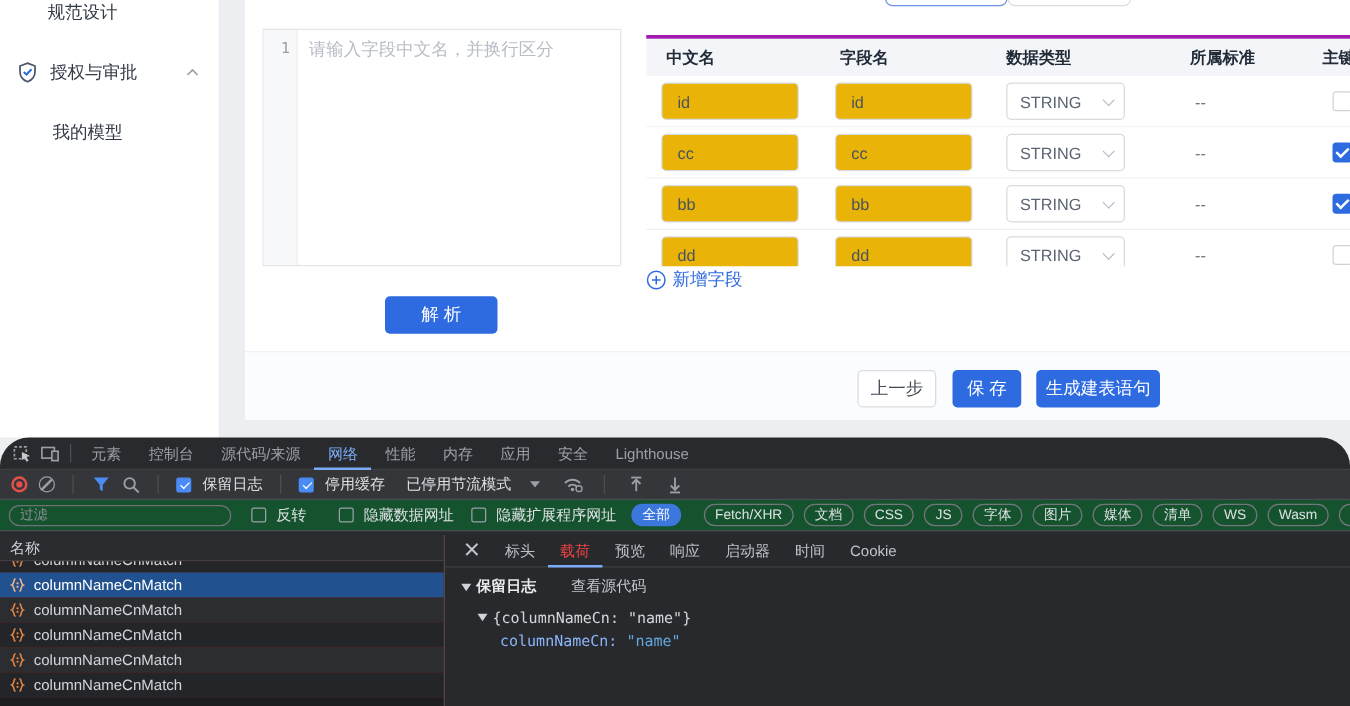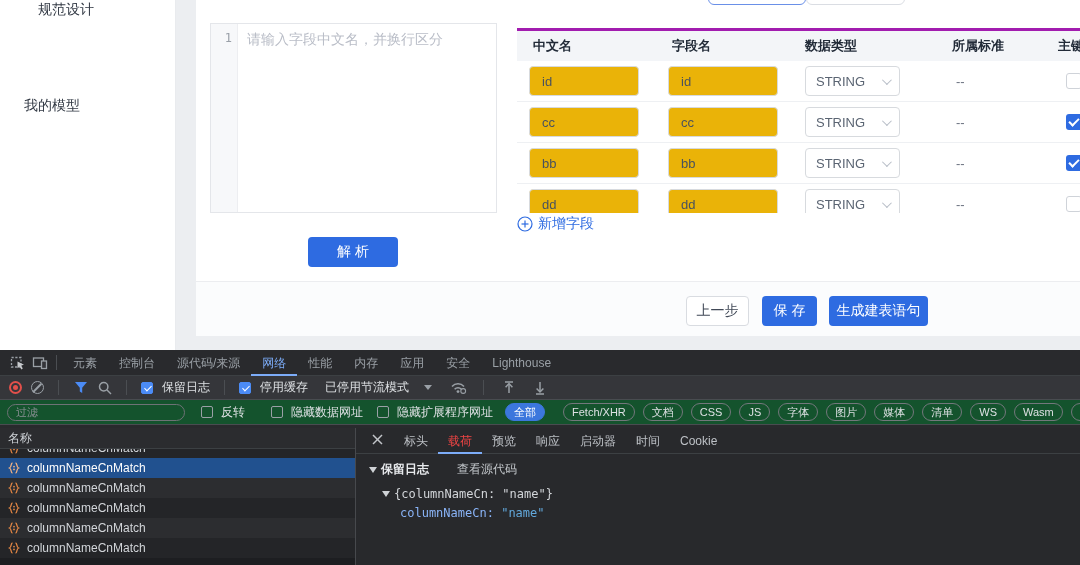--- a/index.html
+++ b/index.html
@@ -6,21 +6,21 @@
   body { font-family:"Liberation Sans", sans-serif; }
   .stage { position:relative; width:1080px; height:565px; background:#eceef1; overflow:hidden; }
 
   
   .sidebar { position:absolute; left:0; top:0; width:176px; height:350px; background:#fff; border-right:1px solid #e9ebee; }
   .sb-top { position:absolute; left:38px; top:1px; font-size:14px; color:#333a45; }
   .sb-group { position:absolute; left:0; top:44px; width:176px; height:28px; display:flex; align-items:center; }
   .sb-group .shield { margin-left:13px; display:flex; }
   .sb-group .lbl { margin-left:9px; font-size:14px; color:#333a45; }
   .sb-group .caret { position:absolute; right:17px; display:flex; }
-  .sb-sub { position:absolute; left:24px; top:97px; font-size:14px; color:#333a45; }
+  .sb-sub { position:absolute; left:42px; top:97px; font-size:14px; color:#333a45; }
 
   
   .card { position:absolute; left:196px; top:0; width:884px; height:336px; background:#fff; overflow:visible; }
   .seg { position:absolute; top:-25px; height:30px; background:#fff; }
   .seg1 { left:512px; width:98px; border:1px solid #6a90e8; border-radius:6px; }
   .seg2 { left:610px; width:99px; border:1px solid #dadde3; border-radius:6px; }
 
   .editor { position:absolute; left:14px; top:23px; width:287px; height:190px; border:1px solid #e4e6ea; display:flex; background:#fff; }
   .gutter { width:27px; background:#f7f8fa; border-right:1px solid #edeef1; text-align:right; padding:7px 5px 0 0; font-family:"DejaVu Sans Mono", monospace; font-size:12px; color:#9aa0a8; }
   .ed-body { padding:7px 9px; font-size:14px; color:#b9bdc7; }
@@ -47,21 +47,21 @@
 
   .add-field { position:absolute; left:321px; top:213px; height:22px; display:flex; align-items:center; gap:5px; color:#2e6be1; font-size:14px; cursor:pointer; }
 
   .card-divider { position:absolute; left:0; top:281px; width:884px; height:1px; background:#ecedf0; }
   .card-footer { position:absolute; left:0; top:282px; width:884px; height:54px; background:#fbfcfd; }
   .btn-prev { position:absolute; left:490px; top:14px; width:63px; height:30px; }
   .btn-save { position:absolute; left:566px; top:14px; width:55px; height:30px; }
   .btn-gen  { position:absolute; left:633px; top:14px; width:99px; height:30px; }
 
   
-  .devtools { position:absolute; left:0; top:350px; width:1080px; height:215px; background:#292a2d; font-size:12px; color:#c7cacd; }
+  .devtools { position:absolute; left:0; top:350px; width:1080px; height:215px; background:#292a2d; font-size:12px; color:#c7cacd;border-radius:23px; }
   .dt-tabbar { height:26px; border-bottom:1px solid #3c4043; display:flex; align-items:center; padding-left:7px; }
   .icon-btn { display:flex; align-items:center; justify-content:center; width:22px; height:22px; }
   .vdiv { width:1px; height:15px; background:#4b4e52; margin:0 5px; }
   .dt-tab { padding:0 11px; height:26px; line-height:27px; color:#9aa0a6; white-space:nowrap; cursor:pointer; }
   .dt-tab.active { color:#7cacf8; box-shadow:inset 0 -2px 0 #7cacf8; }
 
   .dt-toolbar { height:24px; background:#35363a; border-bottom:1px solid #494c50; display:flex; align-items:center; gap:9px; padding-left:9px; }
   .rec { width:13px; height:13px; border:2px solid #e2504b; border-radius:50%; position:relative; }
   .rec::after { content:""; position:absolute; left:2px; top:2px; width:5px; height:5px; background:#e2504b; border-radius:50%; }
   .clr { width:13px; height:13px; border:1.5px solid #9aa0a6; border-radius:50%; position:relative; }
@@ -103,20 +103,34 @@
   .pl-kv { margin:5px 0 0 31px; font-family:"DejaVu Sans Mono", monospace; font-size:12px; }
   .pl-kv .k { color:#8ab4f8; } .pl-kv .v { color:#62a8dc; }
 </style>
 </head>
 <body>
 
 <div class="stage">
 
   <div class="sidebar">
     <div class="sb-top">规范设计</div>
+    <div class="sb-group">
+      <span class="shield">
+        <svg width="18" height="18" viewBox="0 0 18 18">
+            <path d="M9 1.5 L15 3.8 V8.2 C15 12.4 12.2 15.3 9 16.4 C5.8 15.3 3 12.4 3 8.2 V3.8 Z" fill="none" stroke="#4a5668" stroke-width="1.4"></path>
+            <polyline points="6,8.6 8.2,10.6 12.2,6.4" fill="none" stroke="#2e6be1" stroke-width="1.6"></polyline>
+          </svg>
+      </span>
+      <span class="lbl">授权与审批</span>
+      <span class="caret">
+        <svg width="10" height="6" viewBox="0 0 10 6">
+            <polyline points="1,5 5,1 9,5" fill="none" stroke="#9aa0a6" stroke-width="1.4"></polyline>
+          </svg>
+      </span>
+    </div>
     <div class="sb-sub">我的模型</div>
   </div>
 
   <div class="card">
     <div class="seg seg1"></div>
     <div class="seg seg2"></div>
 
     <div class="editor">
       <div class="gutter">1</div>
       <div class="ed-body">请输入字段中文名，并换行区分</div>

